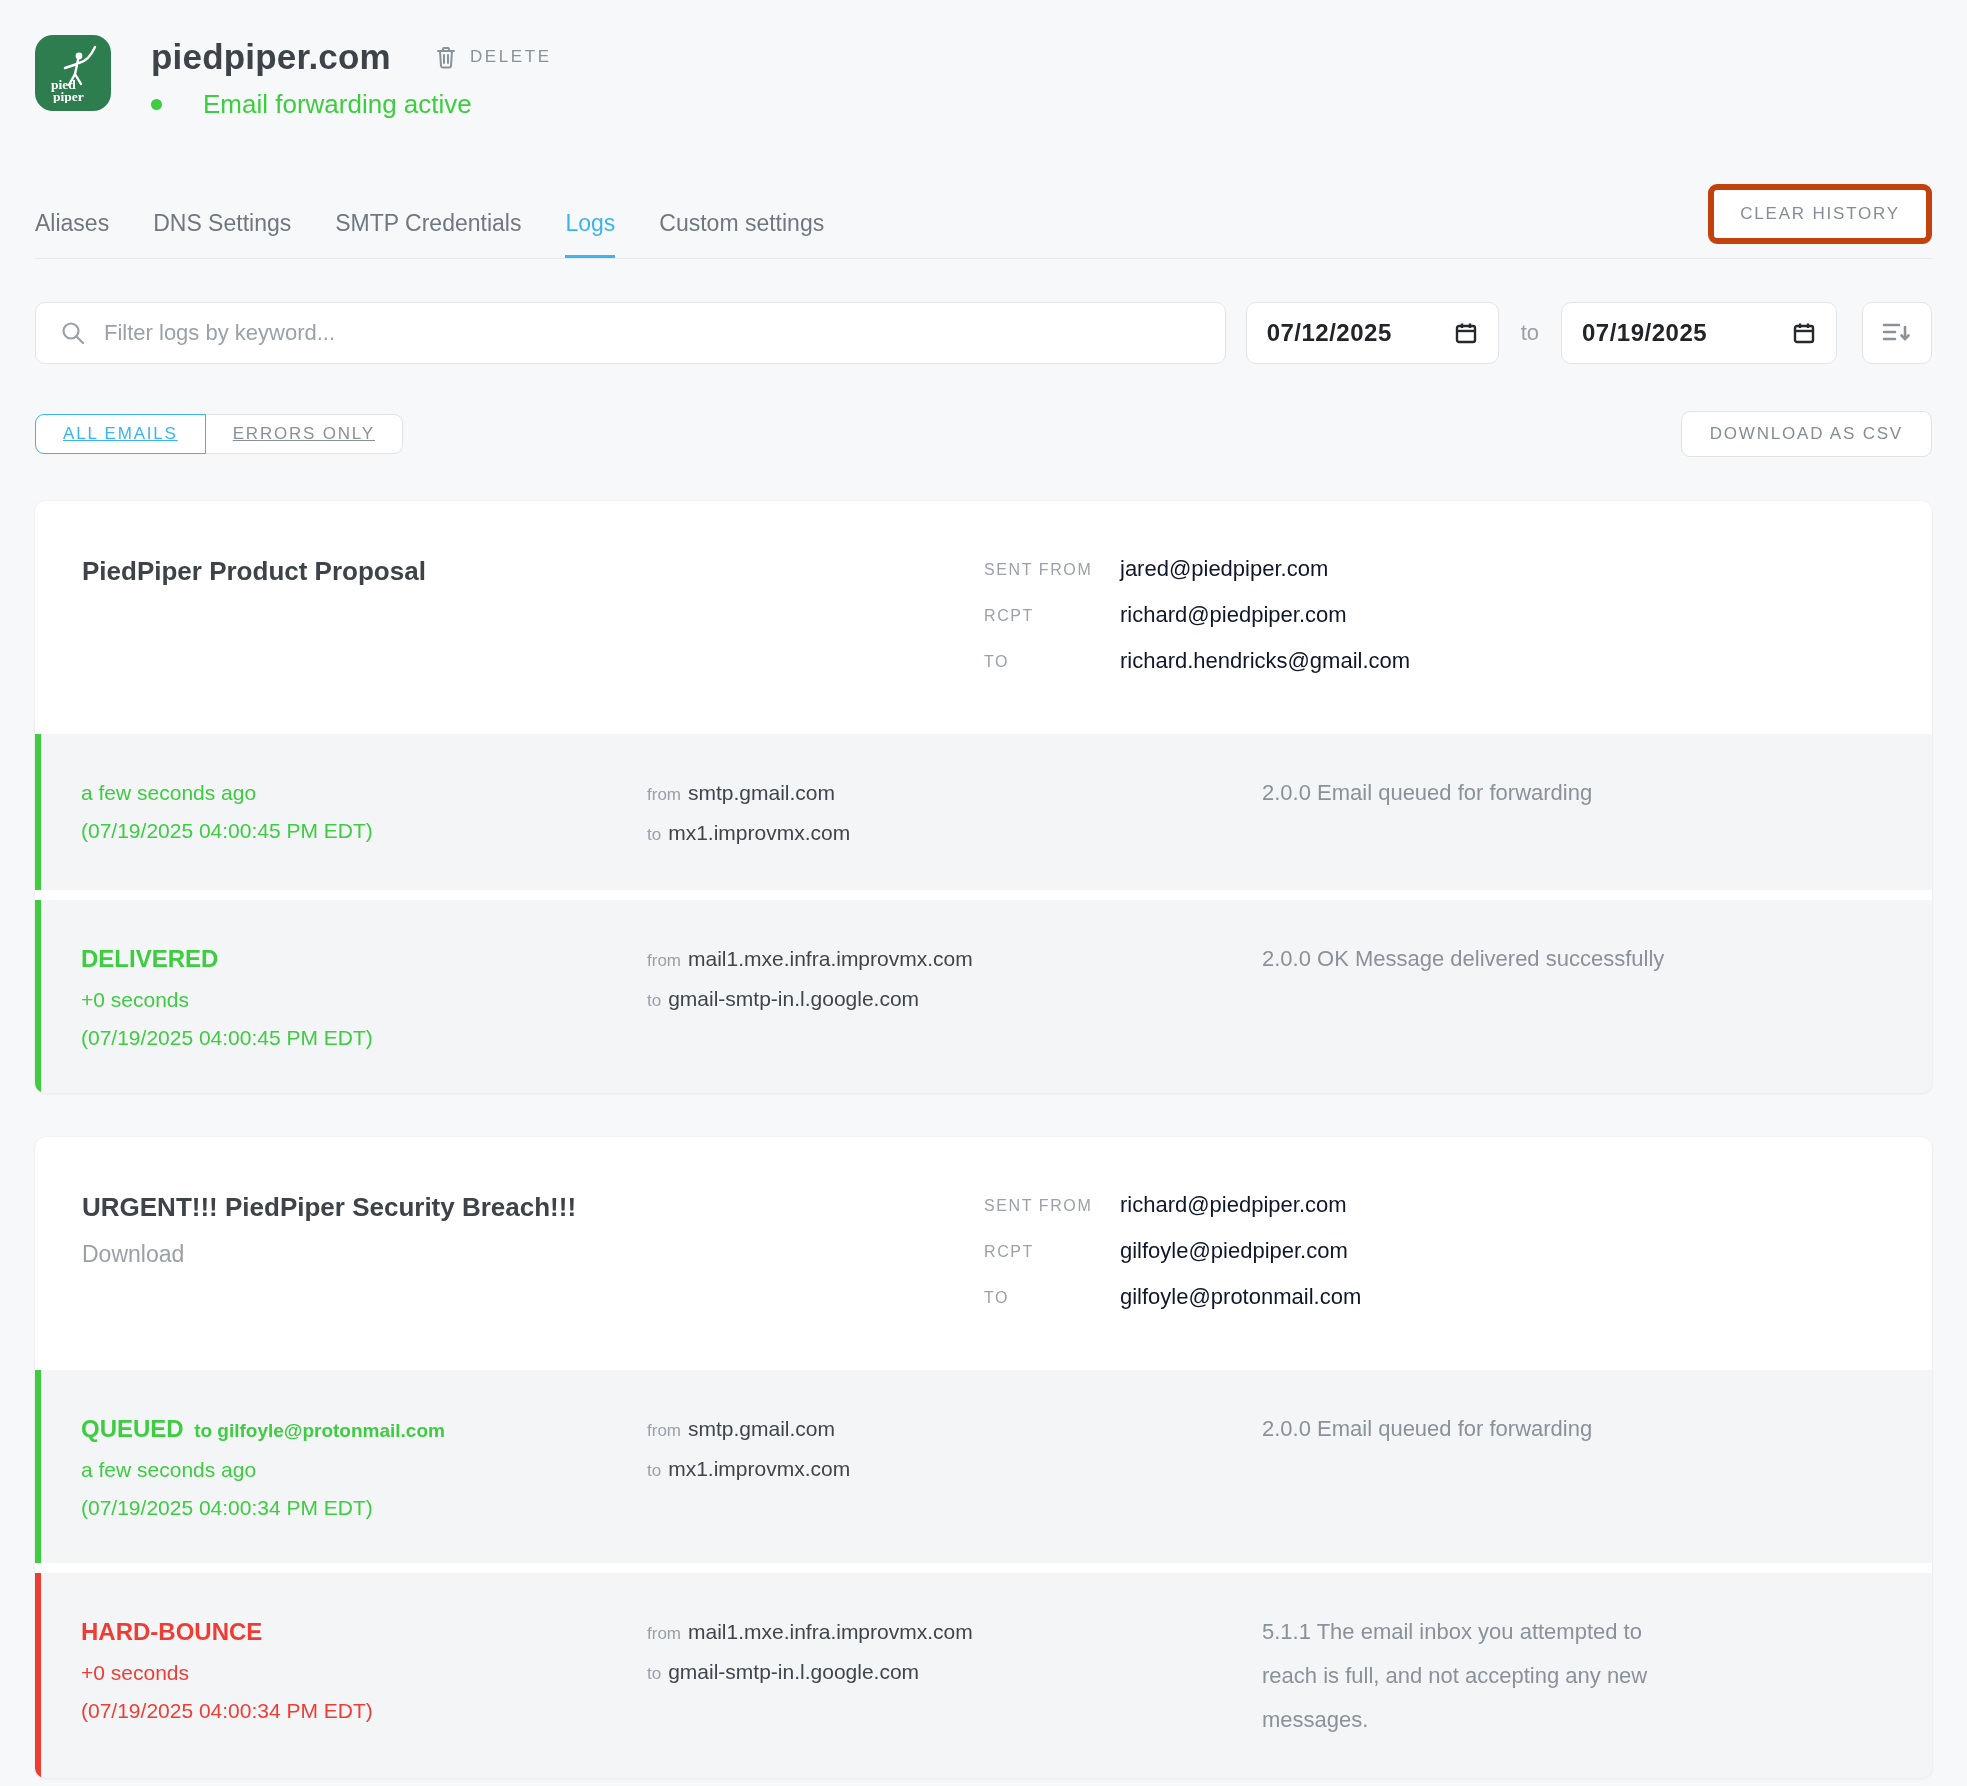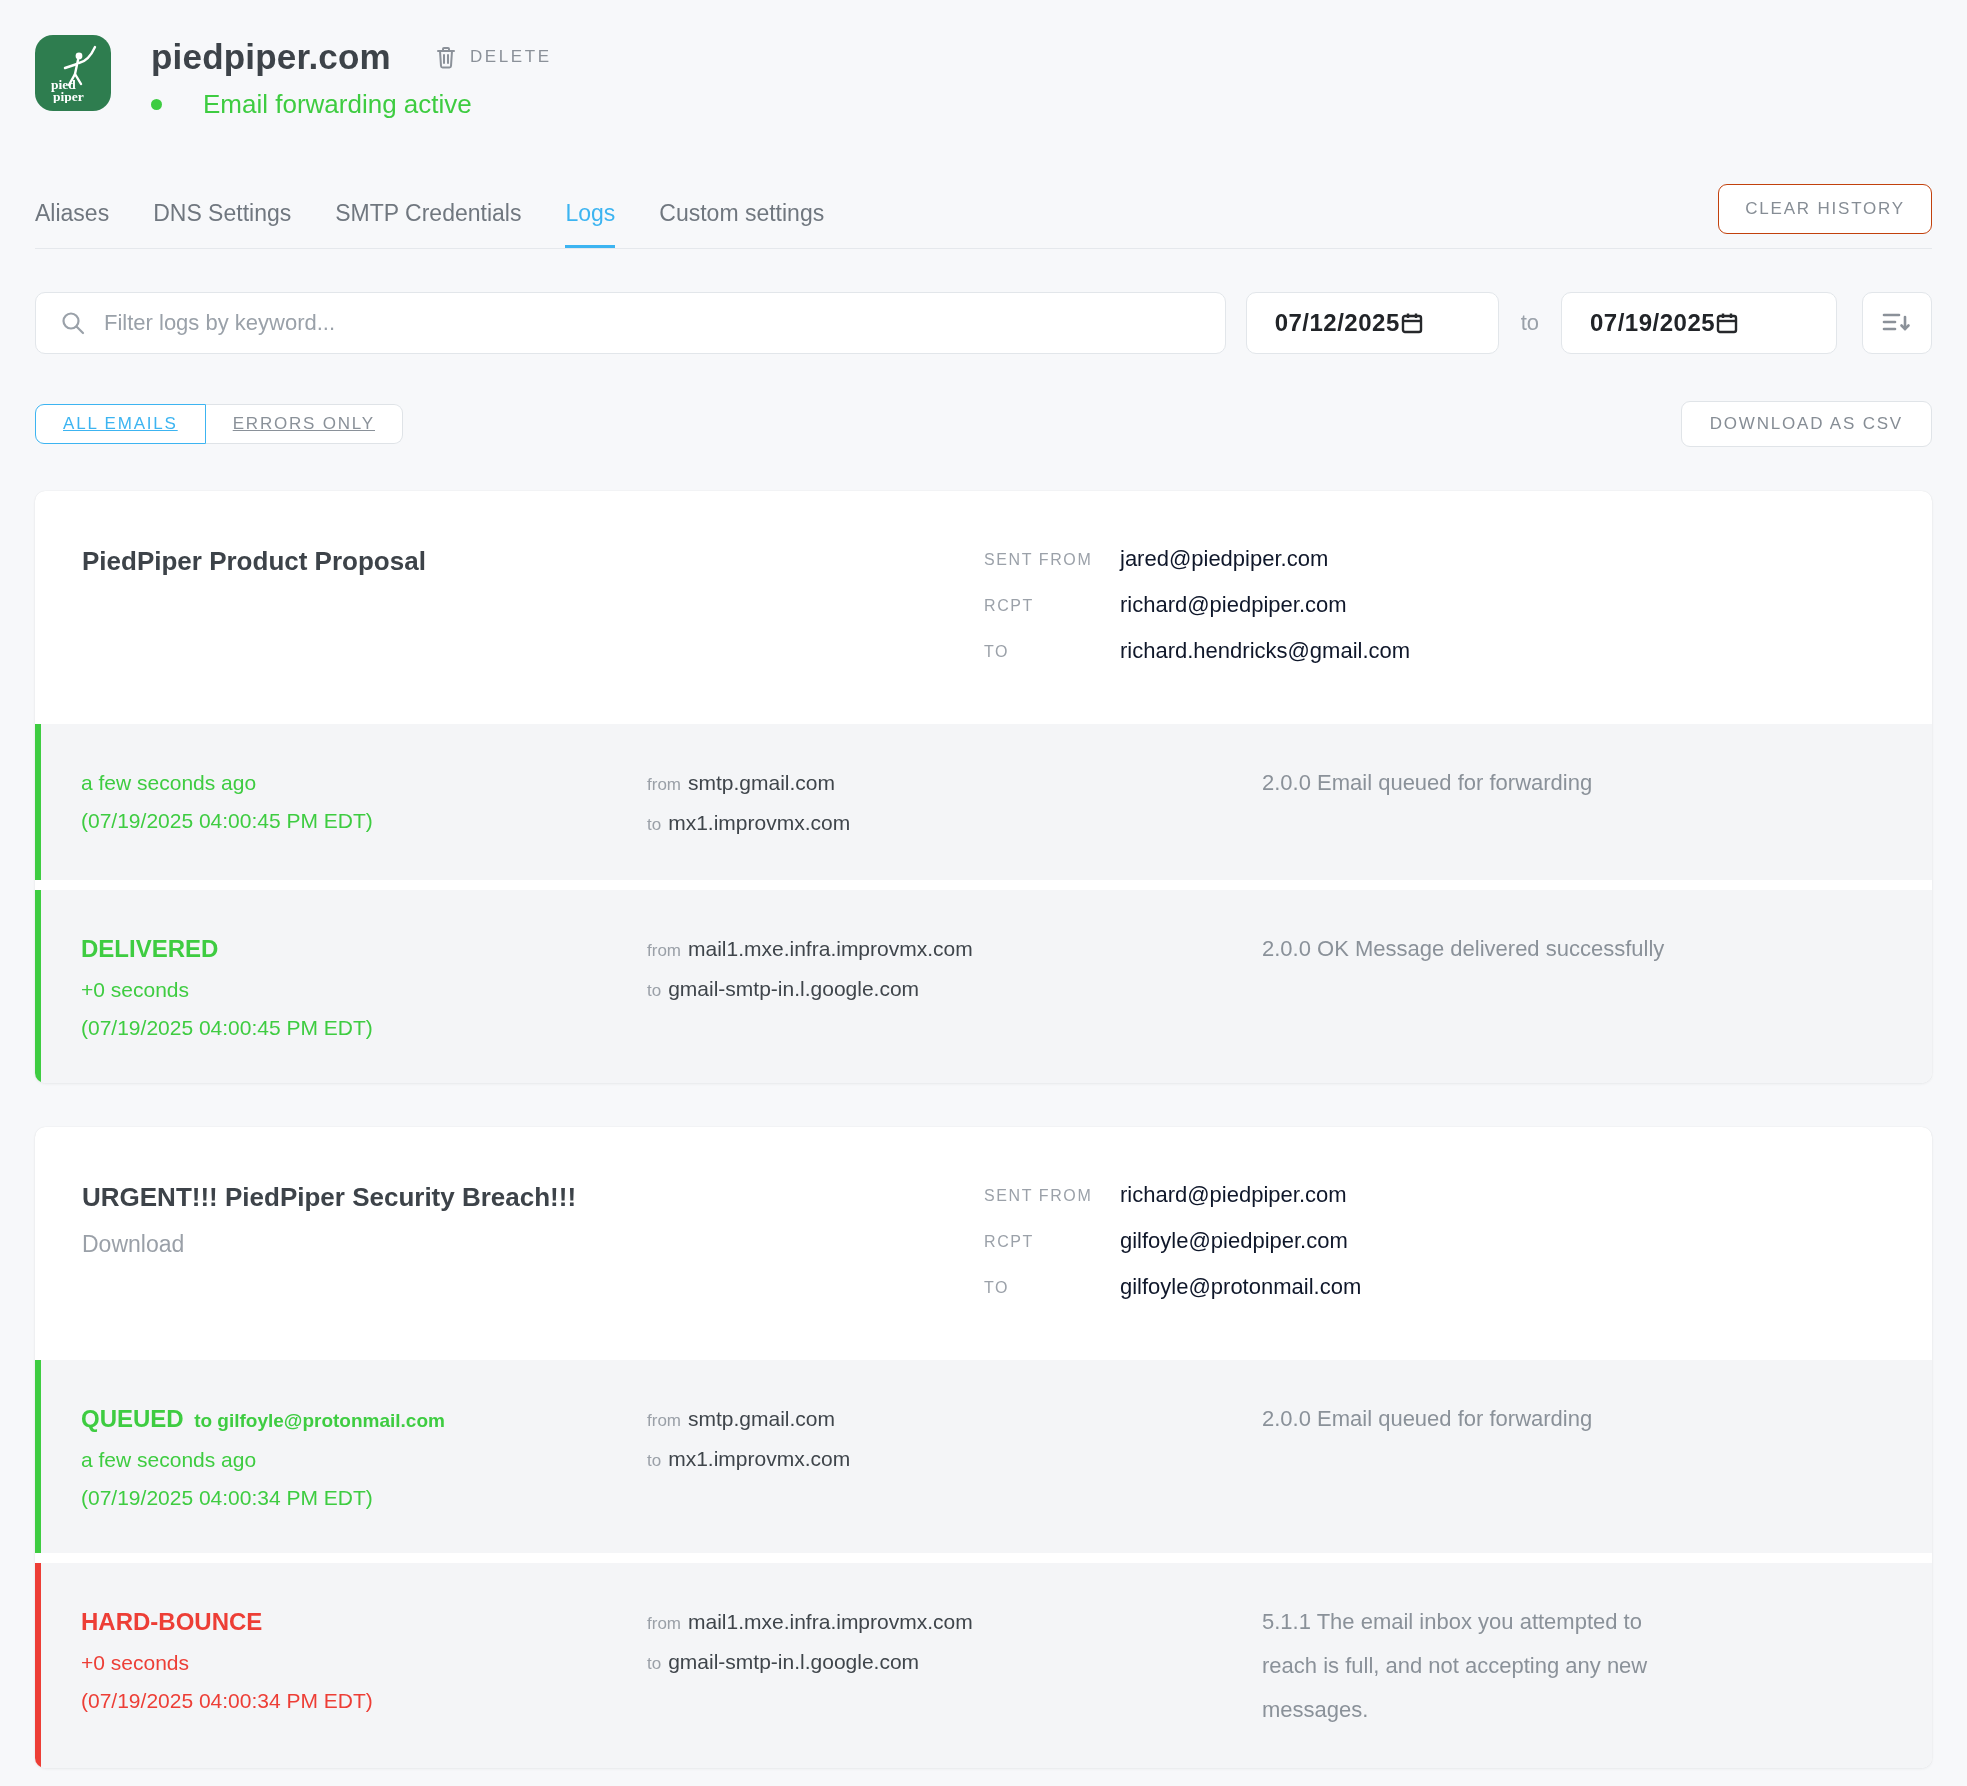--- a/index.html
+++ b/index.html
@@ -39,41 +39,41 @@
     margin-top:64px;
   }
   .tab {
     font-size:23px; color:#70777f; cursor:pointer;
     padding-bottom:18px; margin-right:44px;
     border-bottom:3px solid transparent;
   }
   .tab.active { color:var(--blue,#3cb4f1); border-bottom-color:var(--blue,#3cb4f1); }
   .clear-history-btn {
     margin-left:auto; margin-bottom:14px;
-    background:#fff; border:1px solid #c2410c; border-radius:9px;
+    background:#fff; border:6px solid #c2410c; border-radius:9px;
     padding:14px 26px; font-size:17px; letter-spacing:1.8px; color:#868d95;
     cursor:pointer; font-family:inherit;
   }
 
   
   .filter-row { display:flex; align-items:center; margin-top:43px; }
   .search-box {
     flex:1; height:62px; background:#fff;
     border:1px solid #e2e6ea; border-radius:10px;
     display:flex; align-items:center; padding:0 24px;
   }
   .search-box input {
     border:none; outline:none; background:transparent;
     font-size:22px; flex:1; margin-left:18px; color:#3f454b; font-family:inherit;
   }
   .search-box input::placeholder { color:#9aa1a9; }
   .date-box {
     height:62px; background:#fff; border:1px solid #e2e6ea; border-radius:10px;
-    display:flex; align-items:center; 
-    padding:0 28px; cursor:pointer;
+    display:flex; align-items:center; justify-content:space-between;
+    padding:0 20px; cursor:pointer;
   }
   .date-from { width:253px; margin-left:20px; }
   .date-to   { width:276px; margin-left:22px; }
   .date-text { font-size:24px; font-weight:bold; color:#212428; letter-spacing:.5px; }
   .range-sep { font-size:22px; color:#9aa1a9; margin-left:22px; }
   .sort-btn {
     width:70px; height:62px; margin-left:25px;
     background:#fff; border:1px solid #e2e6ea; border-radius:10px;
     display:flex; align-items:center; justify-content:center; cursor:pointer;
   }

